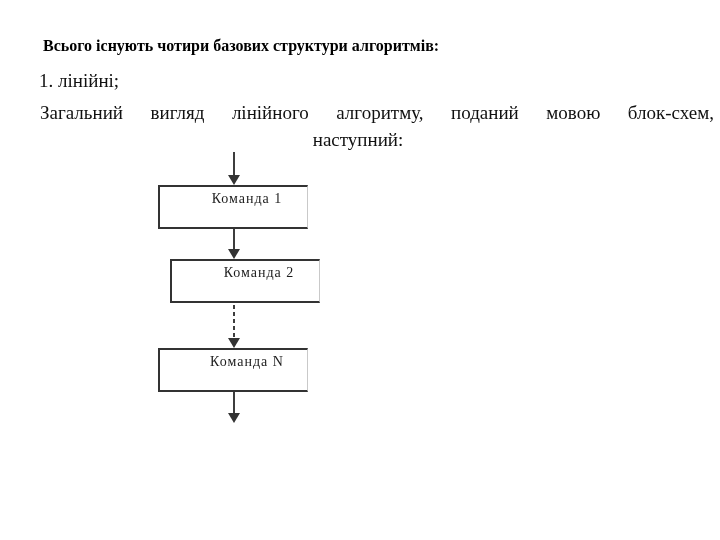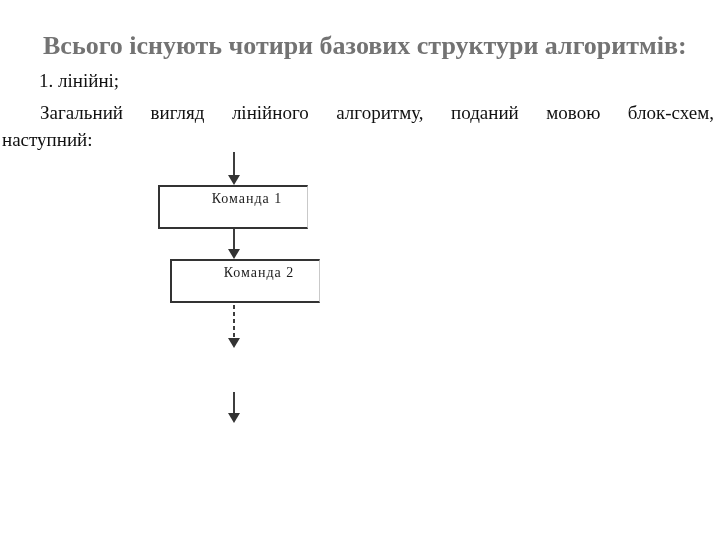--- a/index.html
+++ b/index.html
@@ -15,25 +15,25 @@
     overflow: hidden;
     font-family: "Liberation Serif", "DejaVu Serif", serif;
     color: #111111;
   }
 
   
   .heading {
     position: absolute;
     left: 43px;
     top: 33px;
-    font-size: 26px;
+    font-size: 16px;
     line-height: 26px;
     font-weight: bold;
     white-space: nowrap;
-    color: #737373;
+    color: #000000;
   }
   .list-item {
     position: absolute;
     left: 39px;
     top: 68px;
     font-size: 19px;
     line-height: 26px;
     white-space: nowrap;
     text-align: right;
   }
@@ -46,21 +46,21 @@
     line-height: 27px;
   }
   .paragraph .p-line1 {
     text-align: justify;
     text-align-last: justify;
     text-indent: 38px;
     white-space: nowrap; 
     font-family: Liberation Serif, serif;
   }
   .paragraph .p-line2 {
-    text-align: left;
+    text-align: center;
   }
 
   
   .fc-box {
     position: absolute;
     left: 158px;
     width: 150px;
     height: 44px;
     box-sizing: border-box;
     border-top: 2px solid #333333;
@@ -134,17 +134,20 @@
   <div class="arrow-line line-b"></div>
   <div class="arrow-head head-b"></div>
 
   <div class="fc-box box-2">
     <span class="fc-label">Команда 2</span>
   </div>
 
   <div class="arrow-line dashed line-c"></div>
   <div class="arrow-head head-c"></div>
 
+  <div class="fc-box box-3">
+    <span class="fc-label">Команда N</span>
+  </div>
 
   <div class="arrow-line line-d"></div>
   <div class="arrow-head head-d"></div>
 
 </div>
 
 </body></html>

